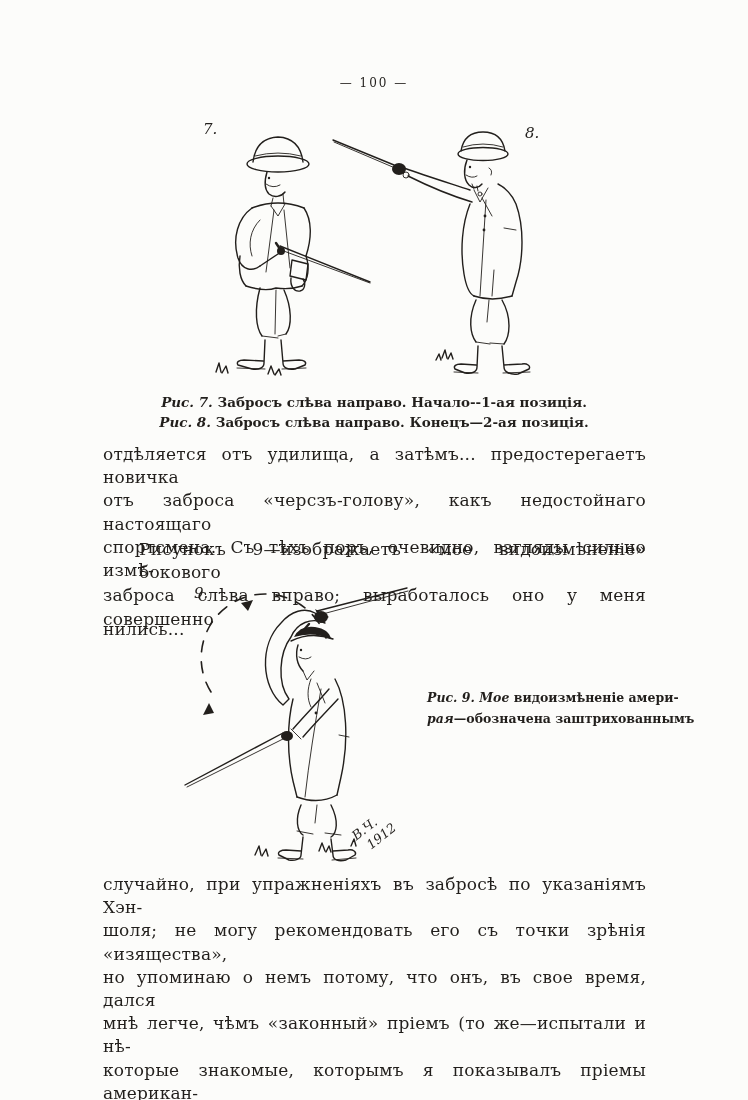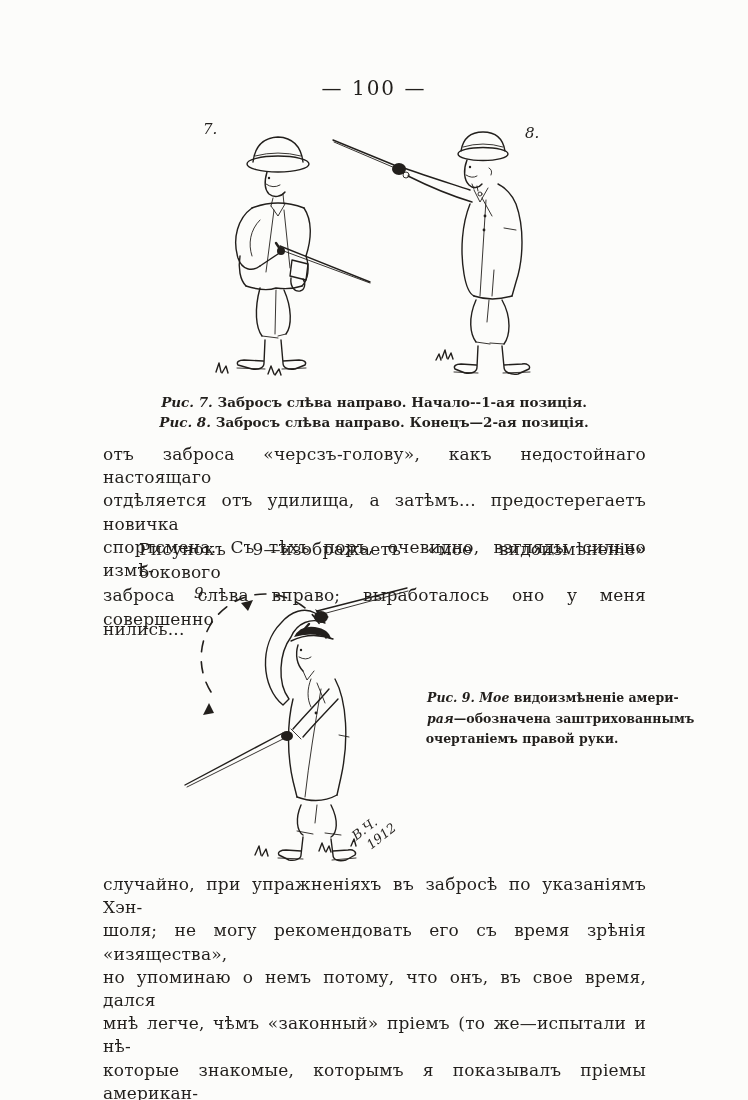--- a/index.html
+++ b/index.html
@@ -1,21 +1,21 @@
 <!DOCTYPE html>
 <html style="--ink: #221f1c; --paper: #fcfcfa;"><head>
 <meta charset="utf-8">
 <style>
   :root{ --ink:#221f1c; --paper:#fcfcfa; }
   html,body{ margin:0; padding:0; }
   body{ background:var(--paper); font-family:"DejaVu Serif","Liberation Serif",serif; color:var(--ink); }
   .page{ position:relative; width:748px; height:1100px; background:var(--paper); overflow:hidden; }
 
   .page-number{ position:absolute; top:76px; left:0; width:748px; text-align:center;
-    font-size:20px; letter-spacing:2px; }
+    font-size:12px; letter-spacing:2px; }
 
   .fig-label{ position:absolute; font-size:15px; font-style:italic; }
 
   svg.drawing{ position:absolute; }
   svg.drawing path, svg.drawing ellipse, svg.drawing circle{
     fill:none; stroke:var(--ink); stroke-width:1.4; stroke-linecap:round; stroke-linejoin:round; }
   svg.drawing .fill{ fill:var(--ink); stroke:none; }
   svg.drawing .thin{ stroke-width:0.9; }
   svg.drawing .thick{ stroke-width:2.4; }
   svg.drawing .dash{ stroke-dasharray:11 10; stroke-width:1.6; }
@@ -139,22 +139,22 @@
   <div class="caption78">
     <div class="line">
       <span class="rn">Рис. 7.</span><span> Забросъ слѣва направо. Начало--1-ая позиція.</span>
     </div>
     <div class="line">
       <span class="rn">Рис. 8.</span><span> Забросъ слѣва направо. Конецъ—2-ая позиція.</span>
     </div>
   </div>
 
   <div class="para" style="top:443px;">
+    <div class="line">отдѣляется отъ удилища, а затѣмъ... предостерегаетъ новичка</div>
     <div class="line">отъ заброса «черсзъ-голову», какъ недостойнаго настоящаго</div>
-    <div class="line">отдѣляется отъ удилища, а затѣмъ... предостерегаетъ новичка</div>
     <div class="line">спортсмена. Съ тѣхъ поръ, очевидно, взгляды сильно измѣ-</div>
     <div class="line last">нились...</div>
   </div>
 
   <div class="para" style="top:538px;">
     <div class="line indent">Рисунокъ 9—изображаетъ «мое видоизмѣненіе» бокового</div>
     <div class="line">заброса слѣва вправо; выработалось оно у меня совершенно</div>
   </div>
 
   <svg class="drawing" style="left:95px; top:583px;" width="320" height="290" viewBox="0 0 320 290">
@@ -222,27 +222,24 @@
     </g>
   </svg>
 
   <div class="caption9">
     <div class="line">
       <span class="it">Рис. 9. Мое</span><span> видоизмѣненіе амери-</span>
     </div>
     <div class="line">
       <span class="it">рая</span><span>—обозначена заштрихованнымъ</span>
     </div>
-    <div class="line">
-      <span>очертаніемъ правой руки.</span>
-    </div>
   </div>
 
   <div class="para" style="top:873px;">
     <div class="line">случайно, при упражненіяхъ въ забросѣ по указаніямъ Хэн-</div>
-    <div class="line">шоля; не могу рекомендовать его съ время зрѣнія «изящества»,</div>
+    <div class="line">шоля; не могу рекомендовать его съ точки зрѣнія «изящества»,</div>
     <div class="line">но упоминаю о немъ потому, что онъ, въ свое время, дался</div>
     <div class="line">мнѣ легче, чѣмъ «законный» пріемъ (то же—испытали и нѣ-</div>
     <div class="line">которые знакомые, которымъ я показывалъ пріемы американ-</div>
 
   </div>
 
 </div>
 
 </body></html>

